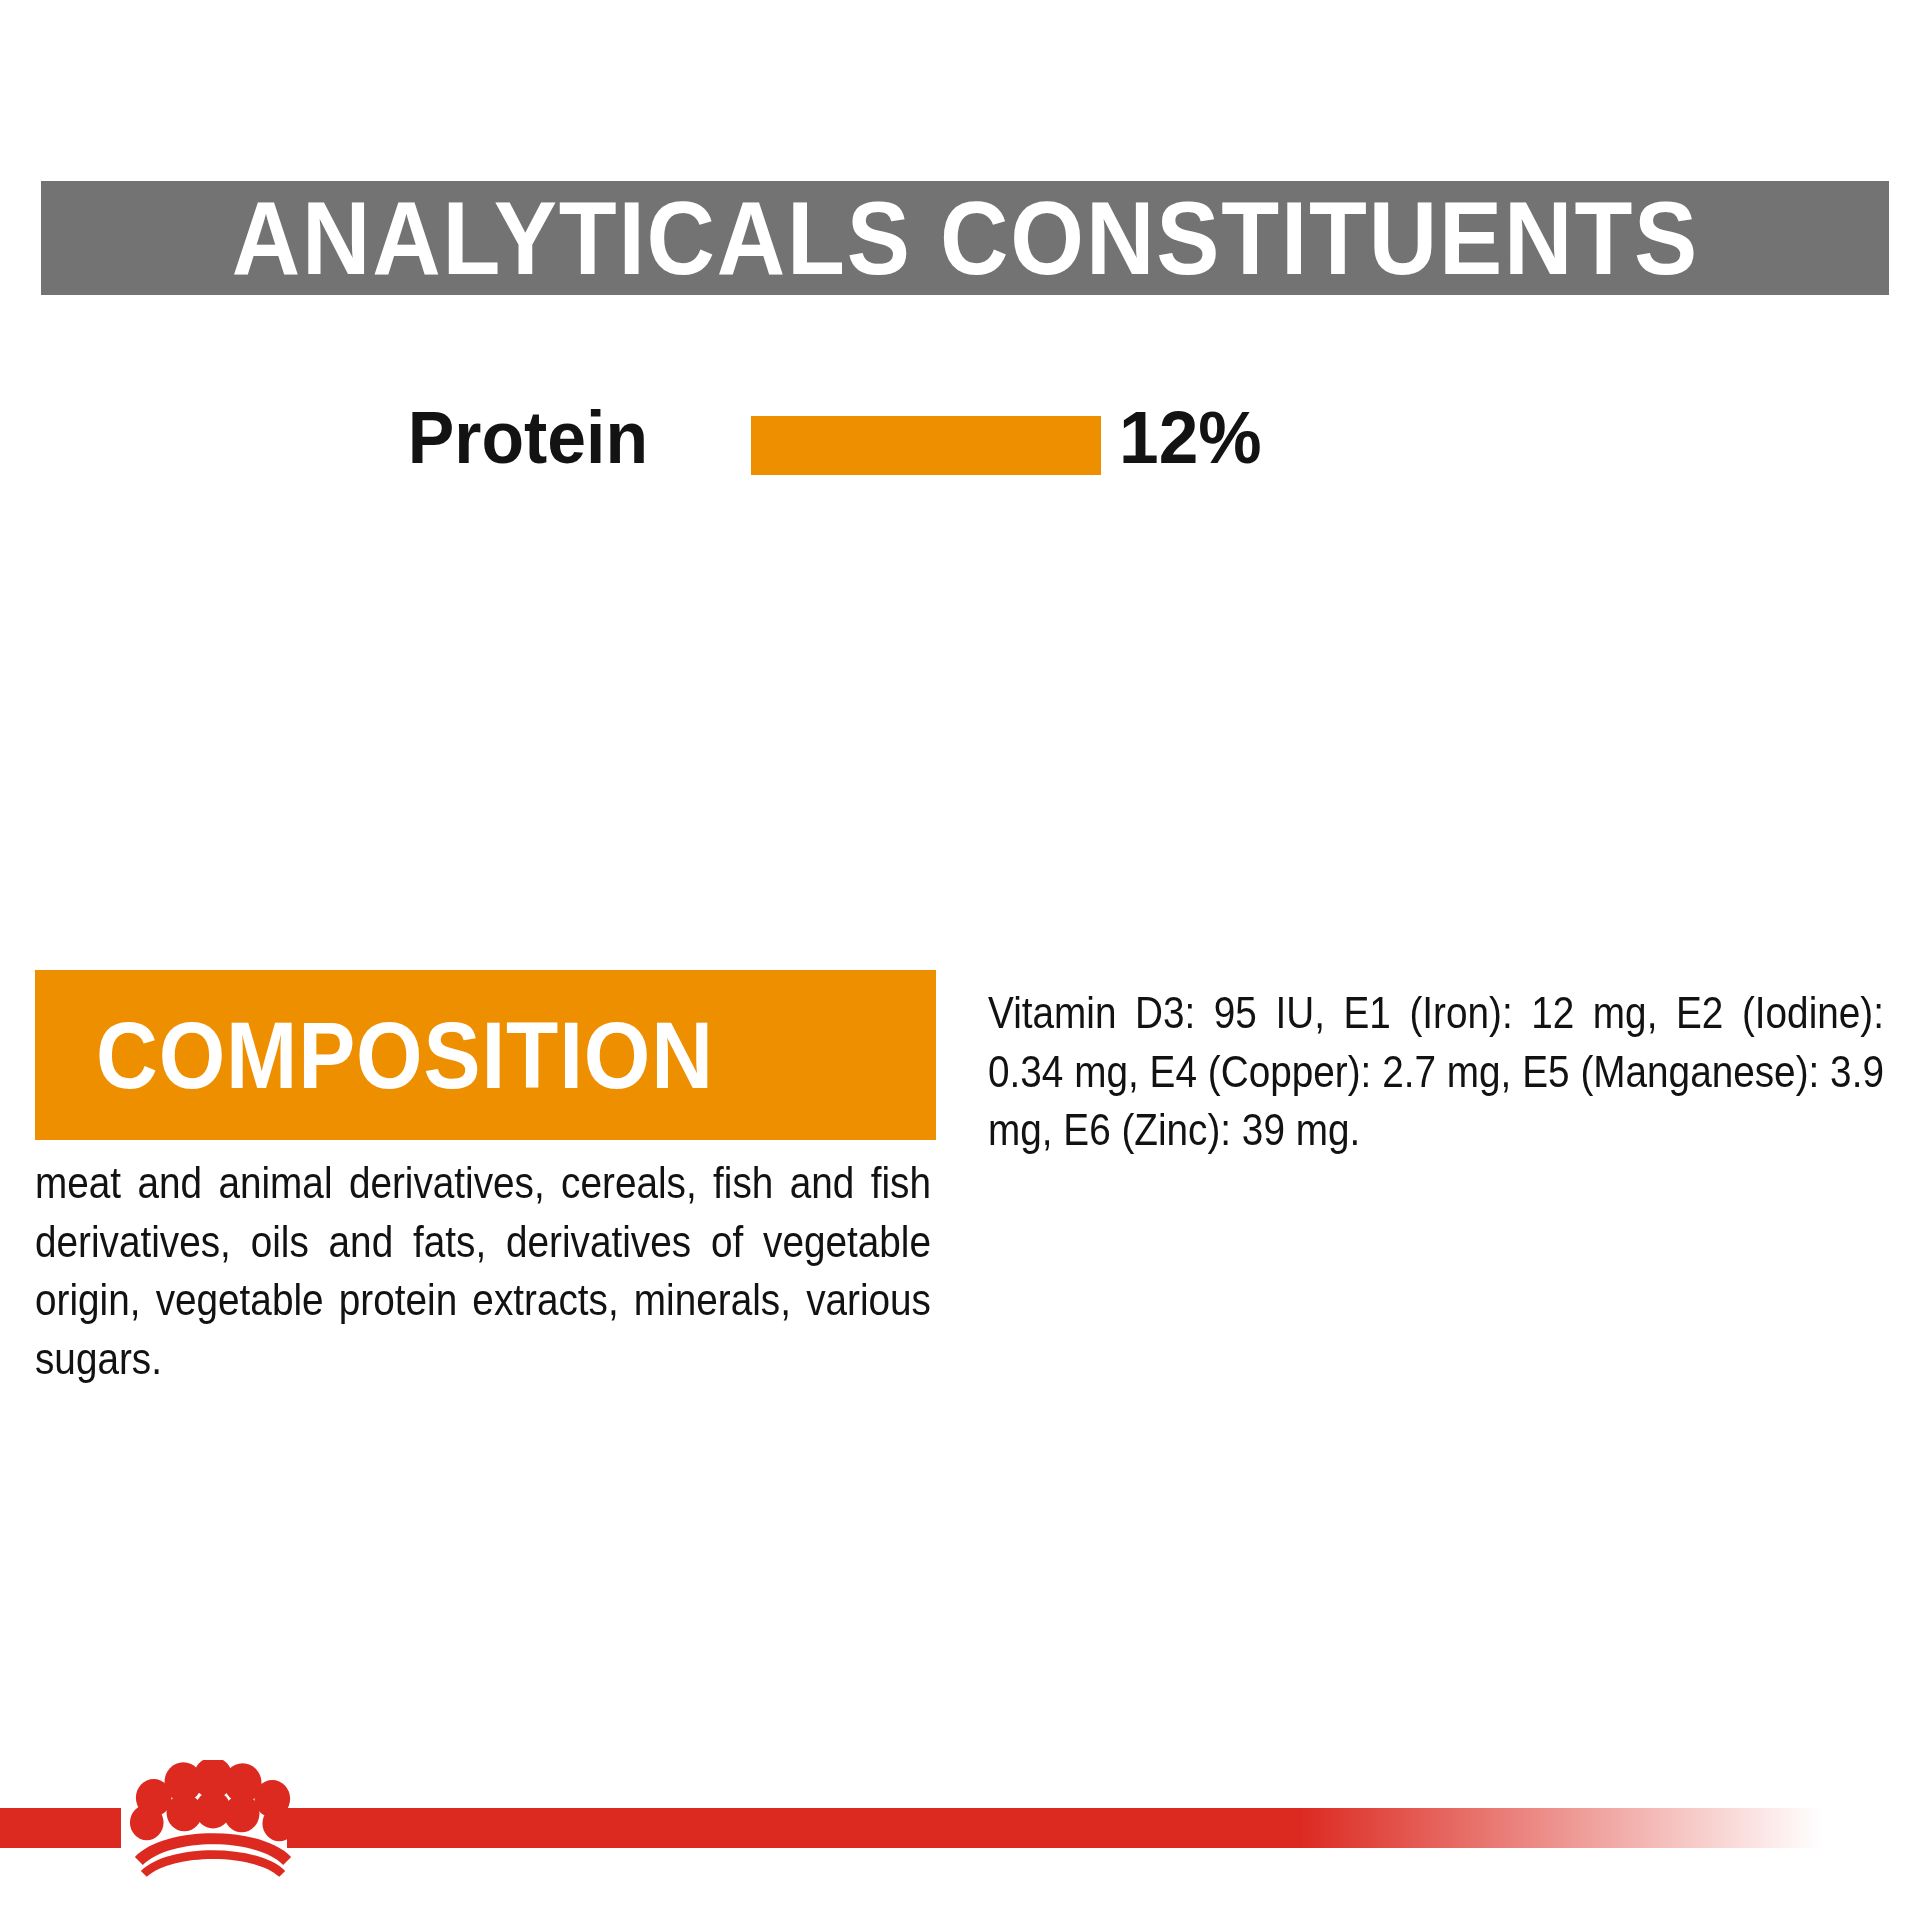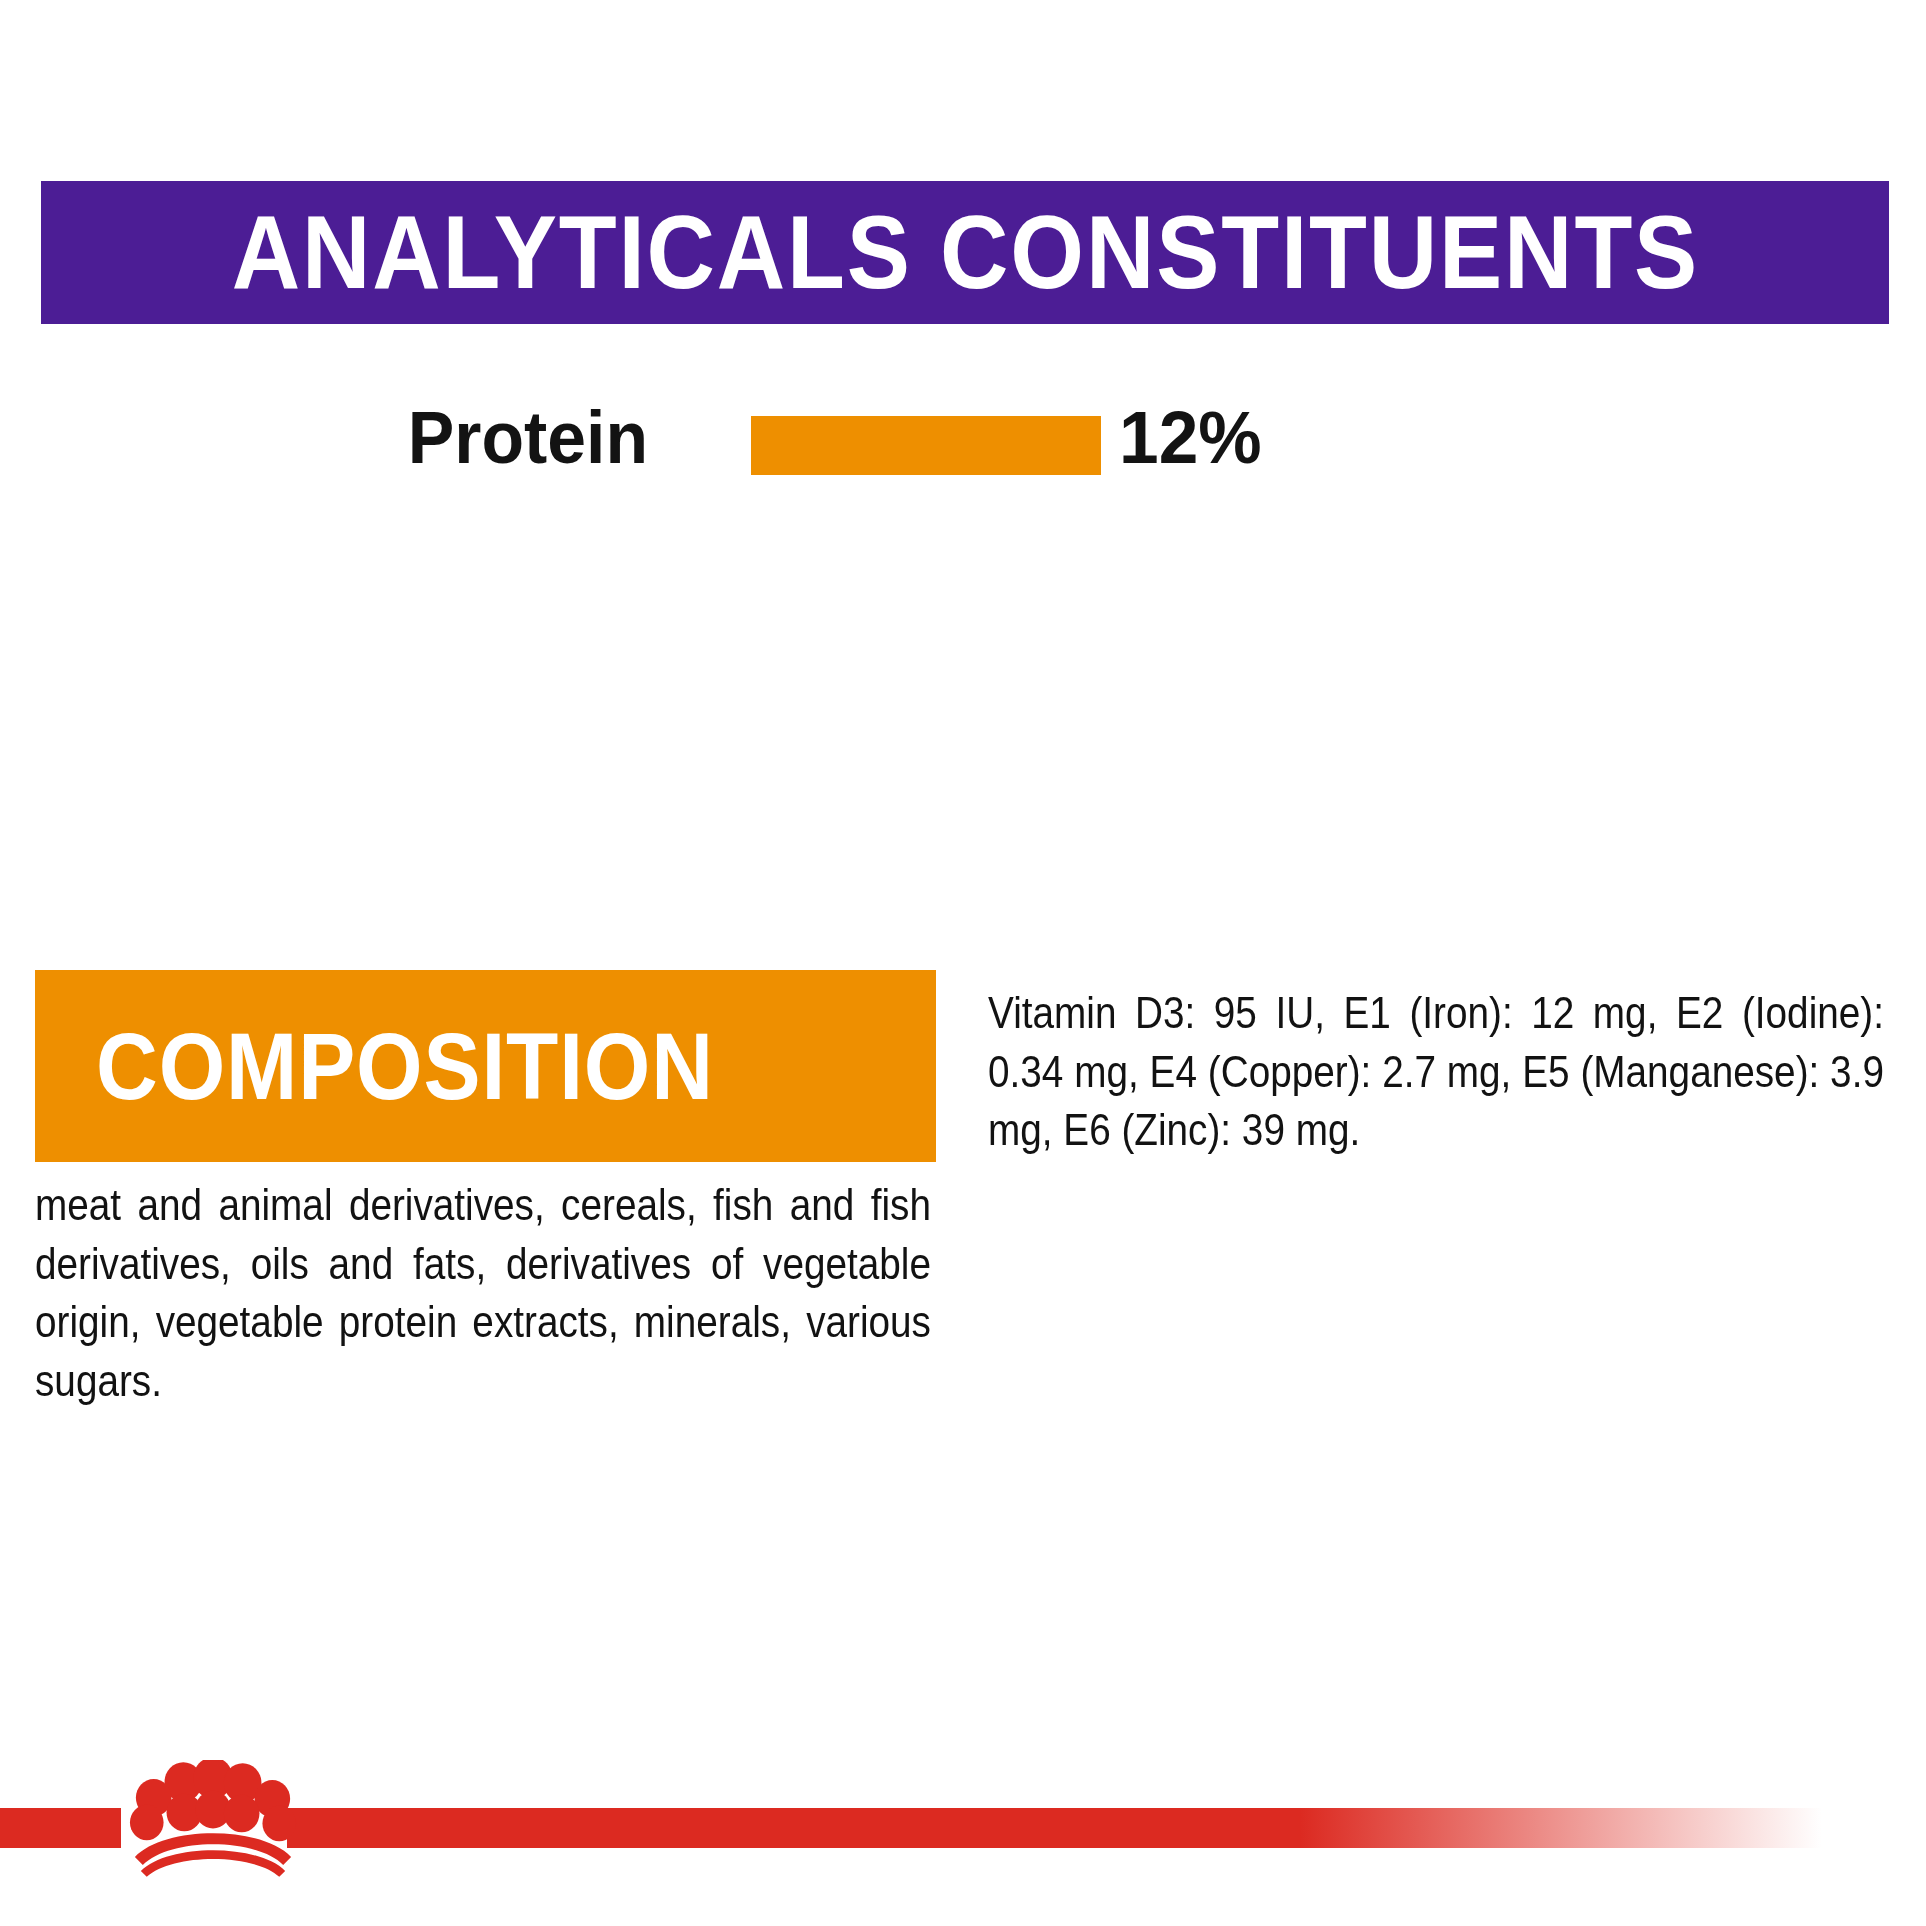--- a/index.html
+++ b/index.html
@@ -15,22 +15,22 @@
     font-family: "Liberation Sans", sans-serif;
     -webkit-font-smoothing: antialiased;
   }
 
   
   .analyticals-banner {
     position: absolute;
     left: 41px;
     top: 181px;
     width: 1848px;
-    height: 143px;
-    background: #4c1d95;
+    height: 114px;
+    background: #737373;
     display: flex;
     align-items: center;
     justify-content: center;
   }
   .analyticals-banner .title {
     color: #ffffff;
     font-size: 103px;
     font-weight: 700;
     letter-spacing: 2px;
     line-height: 1;
@@ -87,21 +87,21 @@
 
   
   .section {
     position: absolute;
     top: 970px;
   }
   .section.left  { left: 35px;  width: 901px; }
   .section.right { left: 988px; width: 901px; }
 
   .sec-banner {
-    height: 192px;
+    height: 170px;
     background: #EE8F00;
     display: flex;
     align-items: center;
     padding-left: 61px;
     box-sizing: border-box;
   }
   .sec-banner .sec-title {
     color: #ffffff;
     font-size: 95px;
     font-weight: 700;

